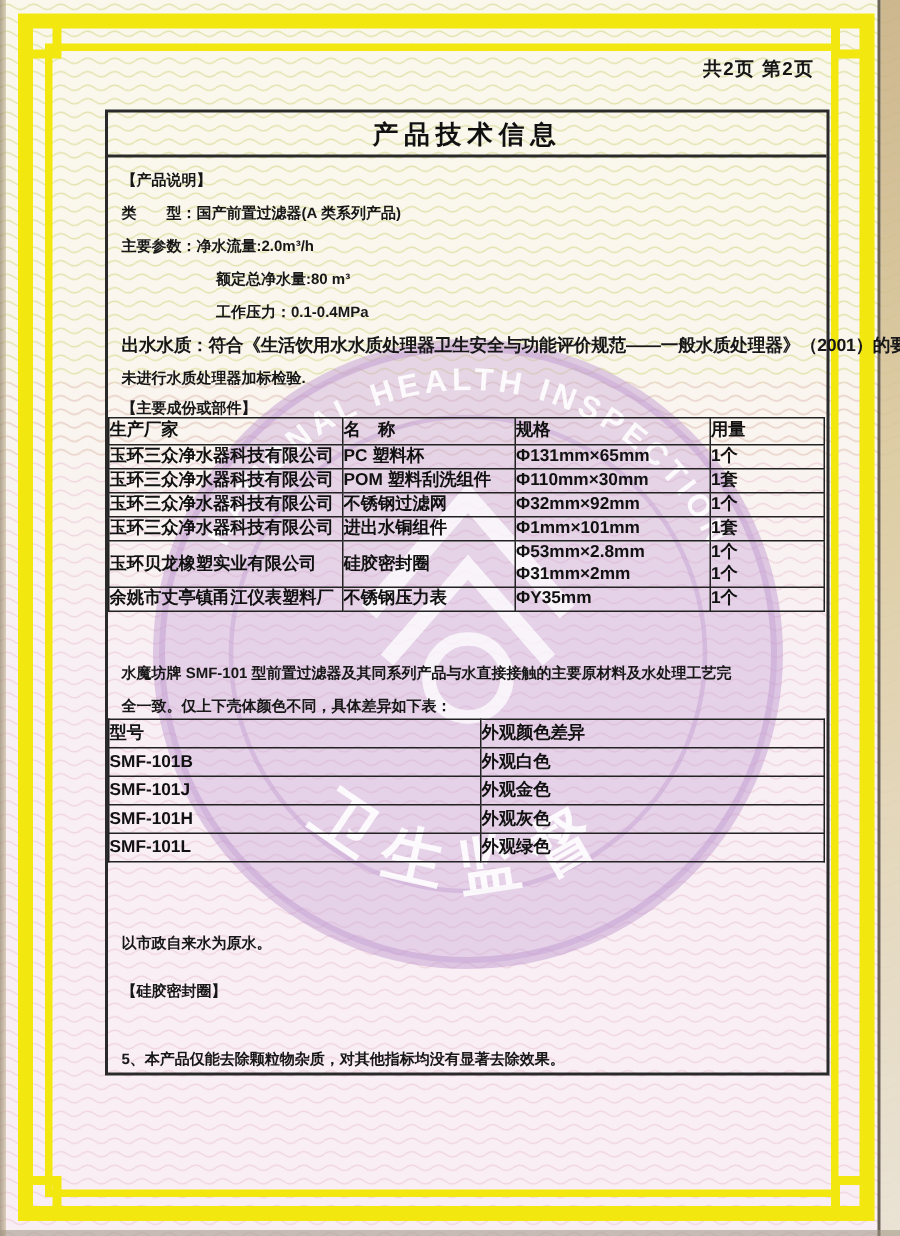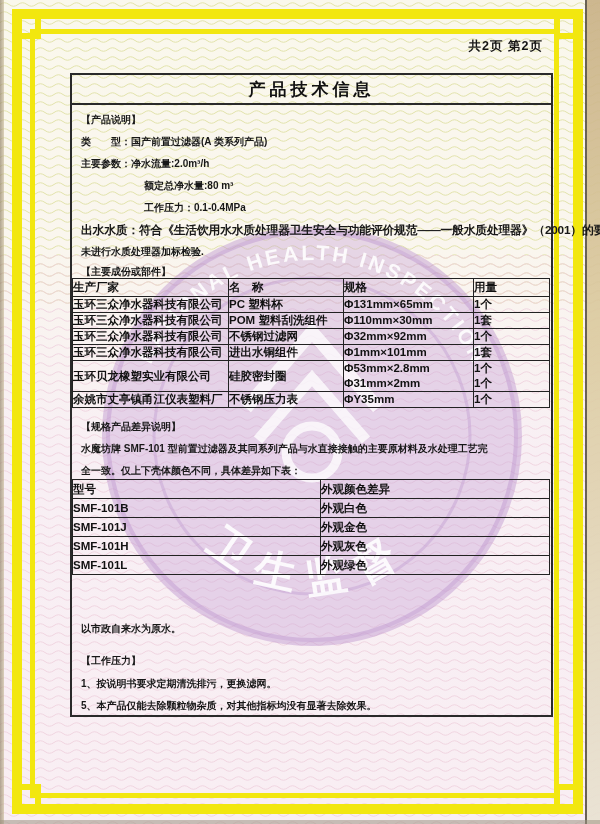--- a/index.html
+++ b/index.html
@@ -163,21 +163,20 @@
       </tr>
       <tr>
         <td>余姚市丈亭镇甬江仪表塑料厂</td>
         <td>不锈钢压力表</td>
         <td>ΦY35mm</td>
         <td>1个</td>
       </tr>
     </tbody>
       </table>
 
-    <div class="sec" style="top:345px;">【规格产品差异说明】</div>
     <div class="sec" style="top:367px;">水魔坊牌 SMF-101 型前置过滤器及其同系列产品与水直接接触的主要原材料及水处理工艺完</div>
     <div class="sec" style="top:389px;">全一致。仅上下壳体颜色不同，具体差异如下表：</div>
 
     <table class="t2">
       <colgroup>
           <col style="width:248px">
           <col style="width:229px">
         </colgroup>
       <tbody>
           <tr>
@@ -197,18 +196,17 @@
         <td>外观灰色</td>
       </tr>
       <tr>
         <td>SMF-101L</td>
         <td>外观绿色</td>
       </tr>
     </tbody>
       </table>
 
     <div class="sec" style="top:547px;">以市政自来水为原水。</div>
-    <div class="sec" style="top:579px;">【工作压力】</div>
-    <div class="sec" style="top:602px;">1、按说明书要求定期清洗排污，更换滤网。</div>
+    <div class="sec" style="top:579px;">【硅胶密封圈】</div>
     <div class="sec" style="top:624px;">5、本产品仅能去除颗粒物杂质，对其他指标均没有显著去除效果。</div>
   </div>
 
 </div>
 
 </body></html>

